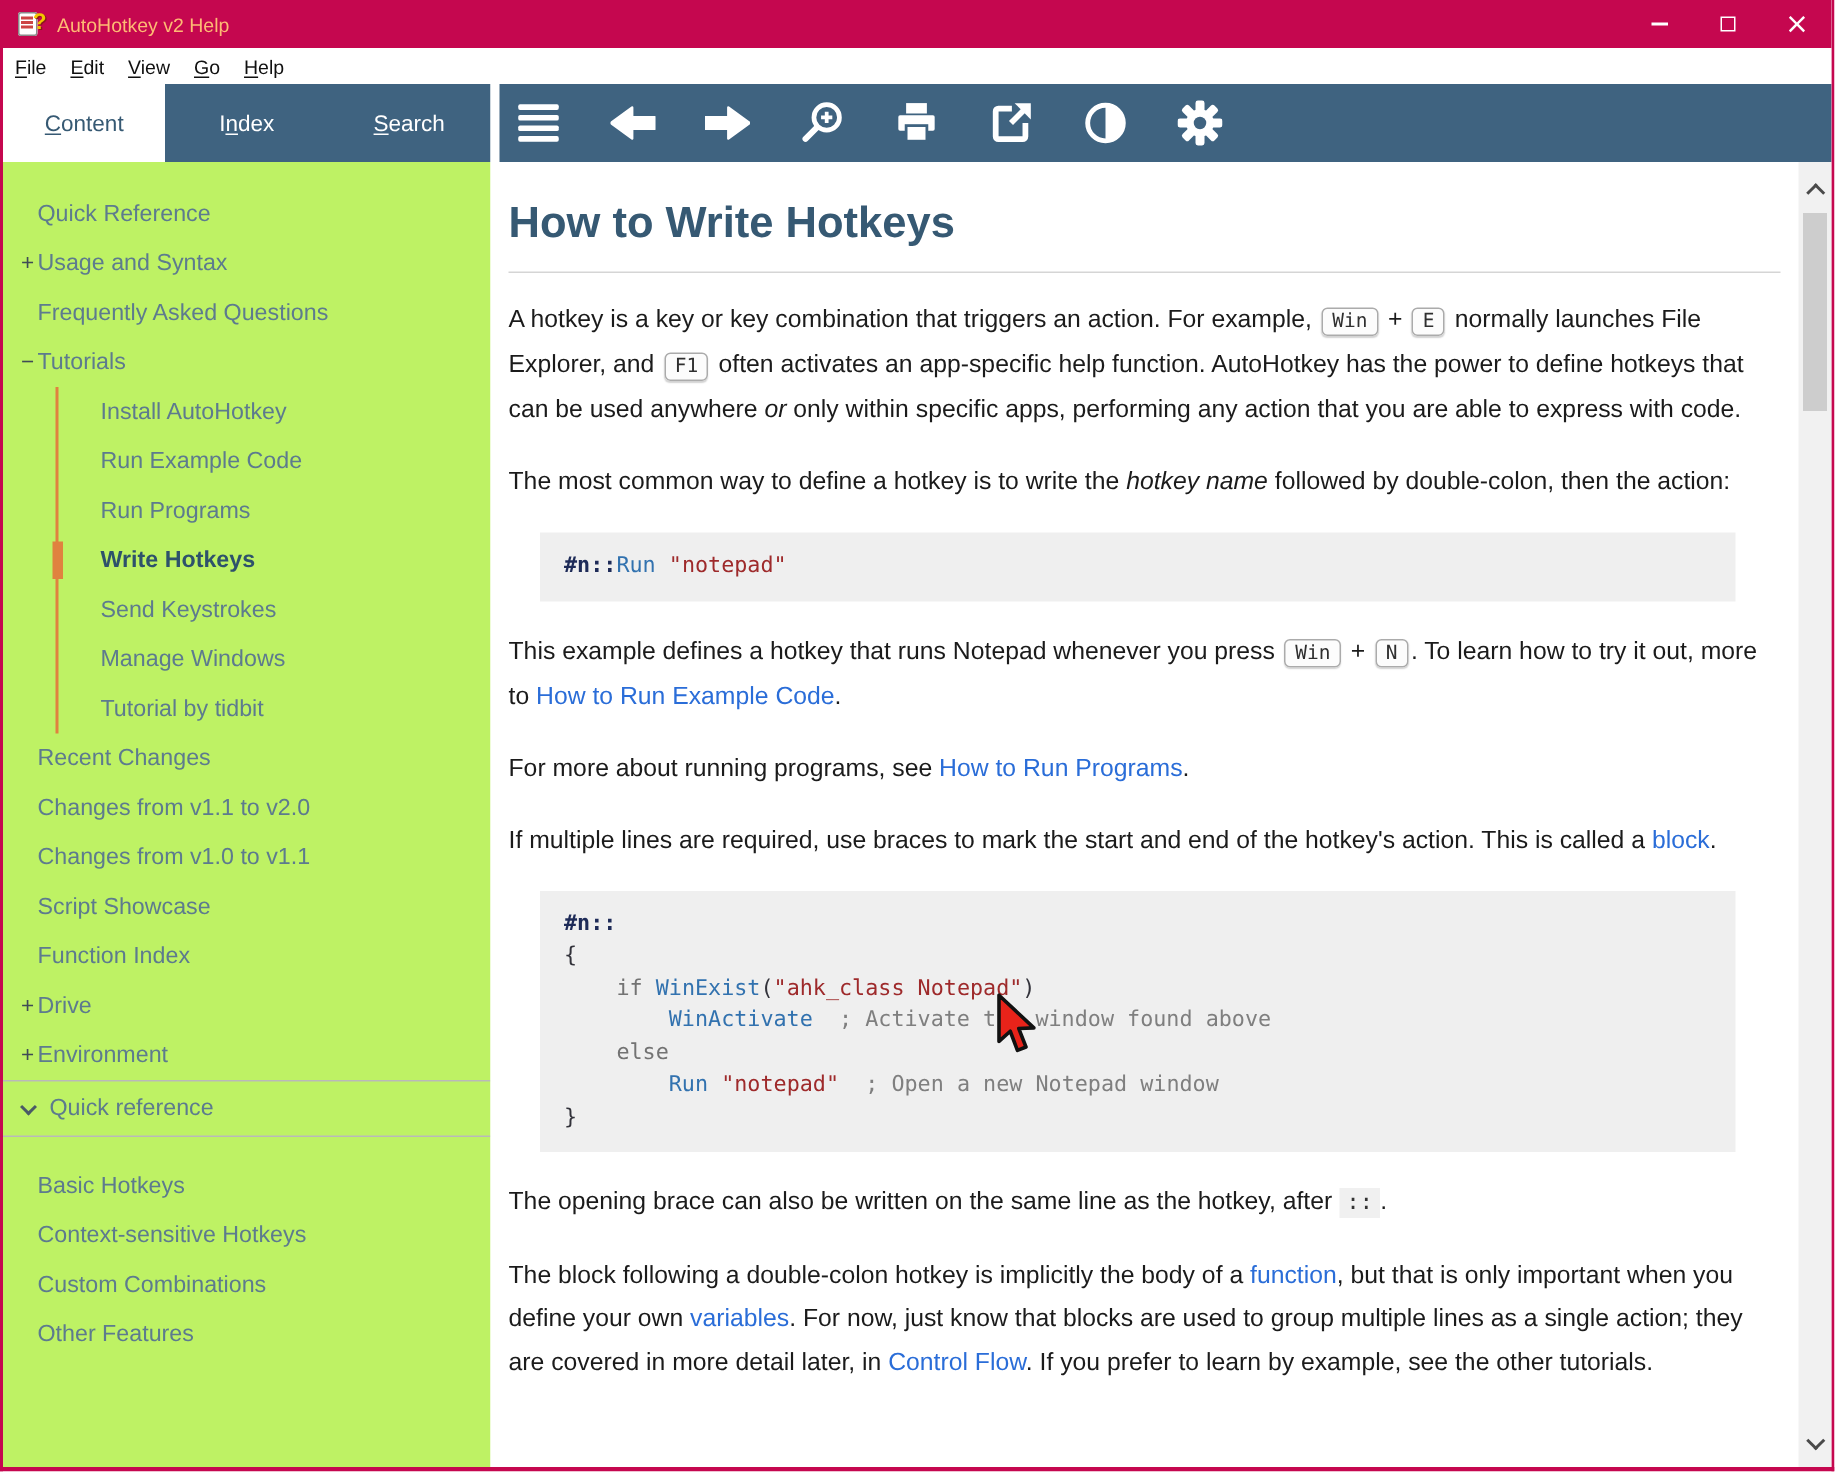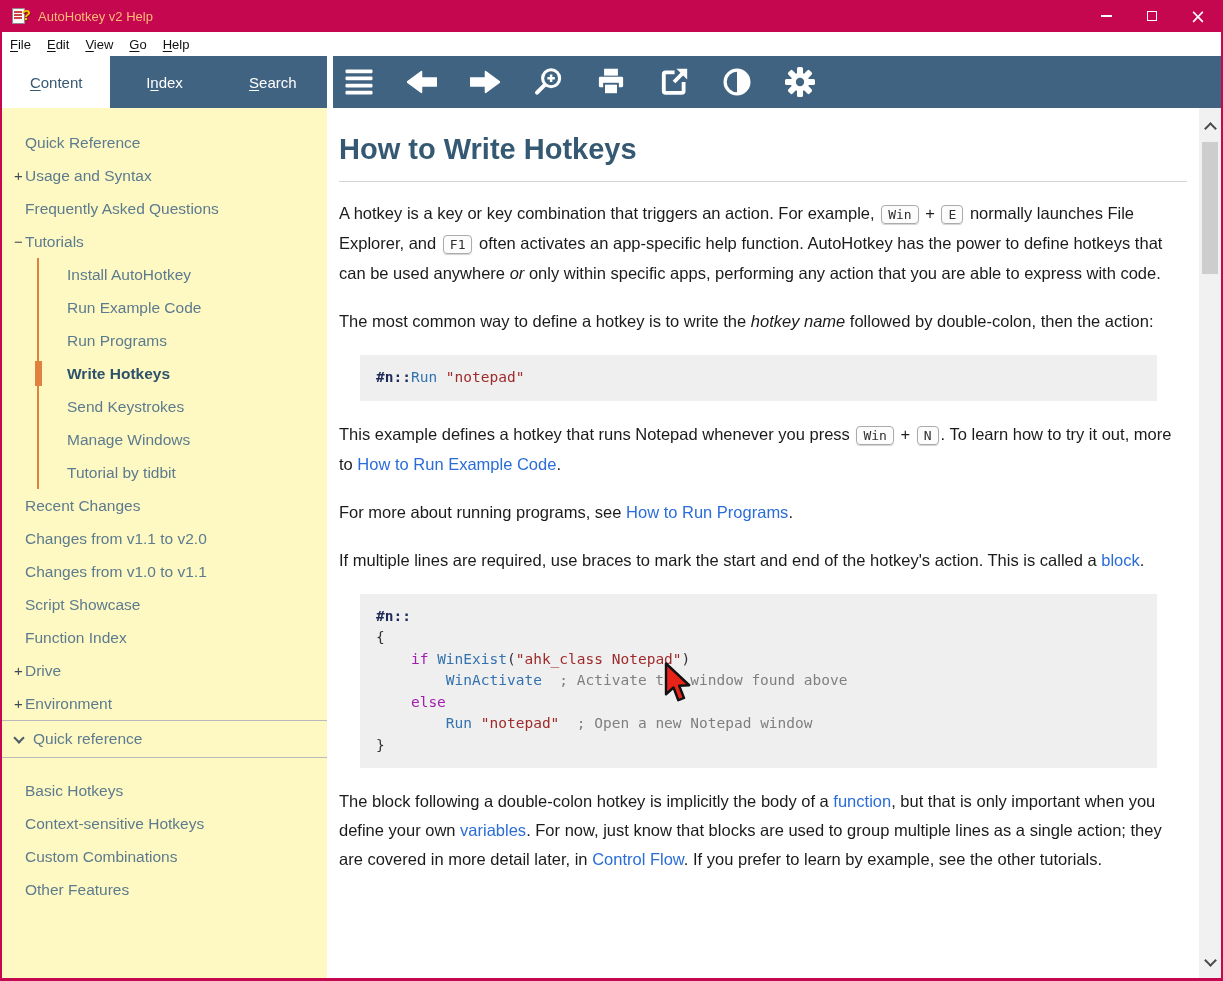--- a/index.html
+++ b/index.html
@@ -49,21 +49,21 @@
   .tab{ flex:1; display:flex; align-items:center; justify-content:center; color:#fff;
         font-size:15px; font-weight:normal; }
   .tab.active{ background:#fff; color:var(--heading); }
   .strip-gap{ width:6px; background:#fff; }
   .toolbar{ flex:1; background:var(--steel); display:flex; align-items:center; padding-left:11px; gap:33px; }
   .tbtn{ width:30px; height:30px; background:transparent; border:none; display:flex; align-items:center;
          justify-content:center; cursor:default; }
 
   
   .main{ display:flex; height:873px; }
-  .sidebar{ width:325px; background:#fef9c3; padding-top:18px; overflow:hidden; flex:0 0 auto; }
+  .sidebar{ width:325px; background:#bef264; padding-top:18px; overflow:hidden; flex:0 0 auto; }
   .side-row{ height:33px; display:flex; align-items:center; color:var(--side); font-size:15.5px; position:relative; }
   .side-row .glyph{ width:23px; padding-left:12px; color:#3F4C55; font-size:15px; flex:0 0 23px; }
   .tree-children{ margin-left:35px; border-left:2px solid var(--accent); }
   .tree-children .side-row{ padding-left:28px; }
   .side-row.active .side-label{ font-weight:bold; color:var(--side-active); }
   .tree-children .side-row.active::before{ content:""; position:absolute; left:-4px; top:4px; bottom:4px;
         width:7px; background:var(--accent); }
   .qr{ margin-top:0; border-top:1px solid #B9B9B9; border-bottom:1px solid #B9B9B9; }
   .qr-header{ height:36px; display:flex; align-items:center; color:var(--side); font-size:15.5px; }
   .chev{ display:inline-block; width:8px; height:8px; border-left:2px solid #4A5B66; border-bottom:2px solid #4A5B66;
@@ -78,21 +78,21 @@
   .content a{ color:var(--link); text-decoration:none; }
   .content em{ font-style:italic; }
   kbd{ font-family:"DejaVu Sans Mono", monospace; font-size:13px; color:#2F2F2F; background:#FCFCFC;
        border:1px solid #ABABAB; border-radius:4px; padding:1px 6px; margin:0 2px;
        box-shadow:0 1px 1px rgba(0,0,0,.18); white-space:nowrap; }
   .inline-code{ font-family:"DejaVu Sans Mono", monospace; font-size:14.5px; background:#F0F0F0;
        padding:2px 5px; color:#333; }
   .code-block{ background:var(--codebg); margin:0 30px 19px 21px; padding:12px 16px; }
   .code-line{ font-family:"DejaVu Sans Mono", monospace; font-size:14.5px; line-height:21.5px; white-space:pre; }
   .tok-hot{ color:#1E2B58; font-weight:bold; }
-  .tok-kw{ color:#a21caf; }
+  .tok-kw{ color:#737373; }
   .tok-fn{ color:#3272AF; }
   .tok-str{ color:#9E2A2B; }
   .tok-cmt{ color:#7F7F7F; }
   .tok-plain{ color:#33333B; }
 
   
   .scrollbar{ width:22px; background:#F1F1F1; position:relative; flex:0 0 auto;
               display:flex; flex-direction:column; align-items:center; }
   .sb-chev{ display:block; width:9px; height:9px; border-left:2.2px solid #4A4A4A; border-bottom:2.2px solid #4A4A4A; }
   .sb-up{ transform:rotate(135deg); margin-top:16px; }
@@ -348,20 +348,21 @@
     <div class="content">
       <h1>How to Write Hotkeys</h1>
       <hr class="title-rule">
       <p><span>A hotkey is a key or key combination that triggers an action. For example, </span><kbd>Win</kbd><span> + </span><kbd>E</kbd><span> normally launches File Explorer, and </span><kbd>F1</kbd><span> often activates an app-specific help function. AutoHotkey has the power to define hotkeys that can be used anywhere </span><em>or</em><span> only within specific apps, performing any action that you are able to express with code.</span></p>
       <p><span>The most common way to define a hotkey is to write the </span><em>hotkey name</em><span> followed by double-colon, then the action:</span></p>
       <pre class="code-block"><div class="code-line"><span class="tok-hot">#n::</span><span class="tok-fn">Run</span><span class="tok-plain"> </span><span class="tok-str">"notepad"</span></div></pre>
       <p><span>This example defines a hotkey that runs Notepad whenever you press </span><kbd>Win</kbd><span> + </span><kbd>N</kbd><span>. To learn how to try it out, more to </span><a href="#">How to Run Example Code</a><span>.</span></p>
       <p><span>For more about running programs, see </span><a href="#">How to Run Programs</a><span>.</span></p>
       <p><span>If multiple lines are required, use braces to mark the start and end of the hotkey's action. This is called a </span><a href="#">block</a><span>.</span></p>
       <pre class="code-block"><div class="code-line"><span class="tok-hot">#n::</span></div><div class="code-line"><span class="tok-plain">{</span></div><div class="code-line"><span class="tok-plain">    </span><span class="tok-kw">if</span><span class="tok-plain"> </span><span class="tok-fn">WinExist</span><span class="tok-plain">(</span><span class="tok-str">"ahk_class Notepad"</span><span class="tok-plain">)</span></div><div class="code-line"><span class="tok-plain">        </span><span class="tok-fn">WinActivate</span><span class="tok-cmt">  ; Activate the window found above</span></div><div class="code-line"><span class="tok-plain">    </span><span class="tok-kw">else</span></div><div class="code-line"><span class="tok-plain">        </span><span class="tok-fn">Run</span><span class="tok-plain"> </span><span class="tok-str">"notepad"</span><span class="tok-cmt">  ; Open a new Notepad window</span></div><div class="code-line"><span class="tok-plain">}</span></div></pre>
+      <p><span>The opening brace can also be written on the same line as the hotkey, after </span><span class="inline-code">::</span><span>.</span></p>
       <p><span>The block following a double-colon hotkey is implicitly the body of a </span><a href="#">function</a><span>, but that is only important when you define your own </span><a href="#">variables</a><span>. For now, just know that blocks are used to group multiple lines as a single action; they are covered in more detail later, in </span><a href="#">Control Flow</a><span>. If you prefer to learn by example, see the other tutorials.</span></p>
     </div>
 
     <div class="scrollbar">
       <span class="sb-chev sb-up"></span>
       <div class="thumb"></div>
       <span class="sb-chev sb-down"></span>
     </div>
   </div>
 

